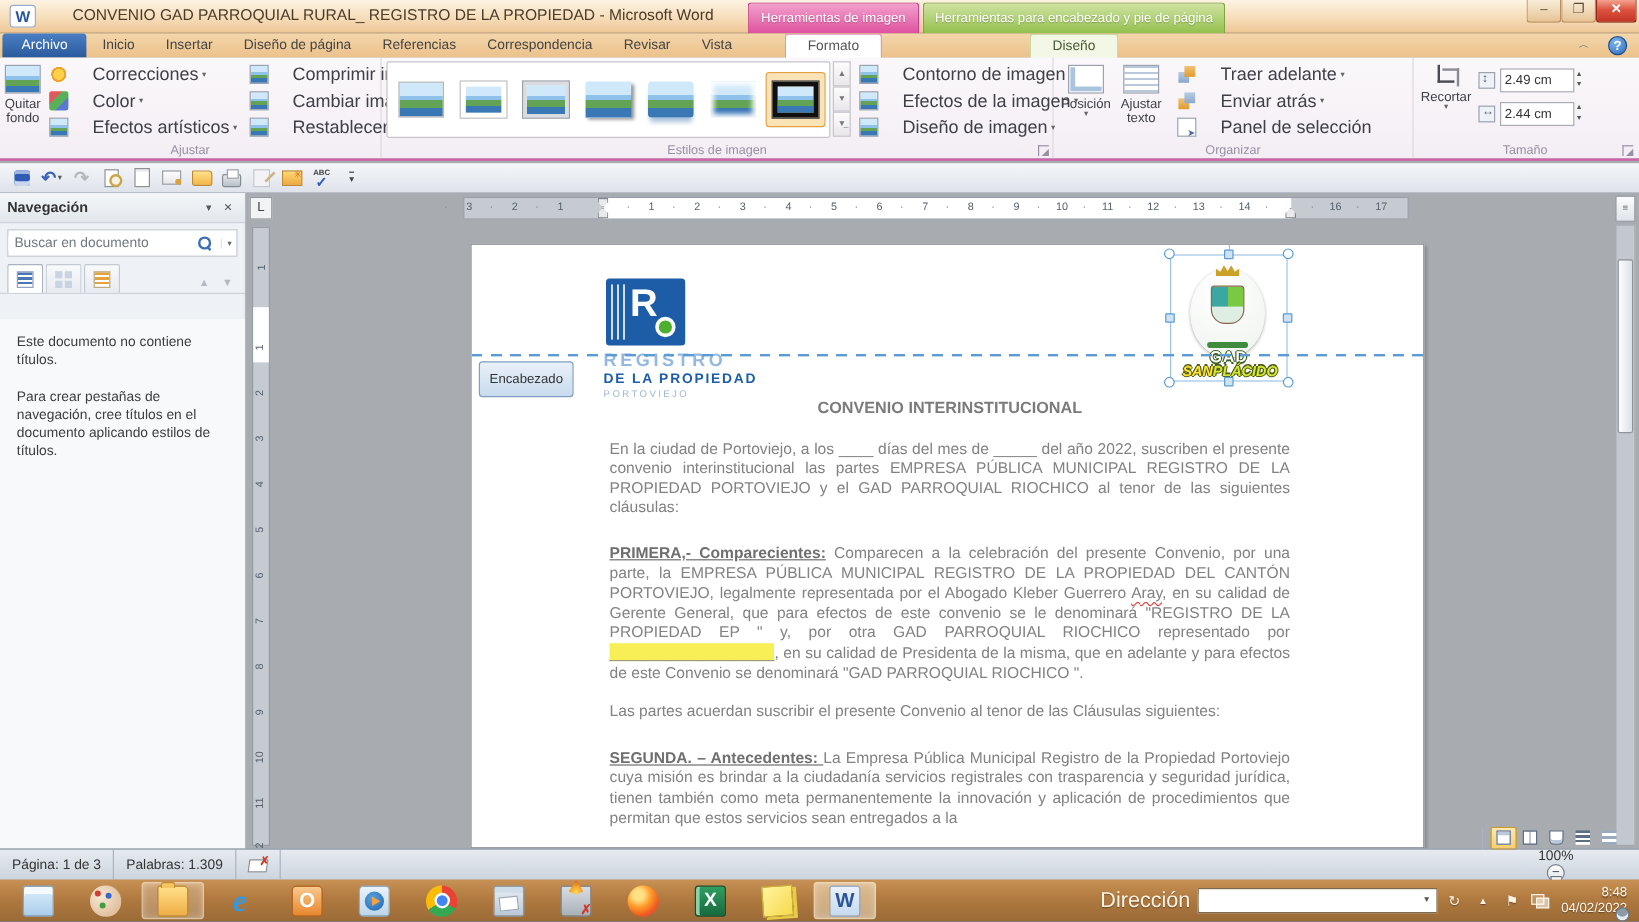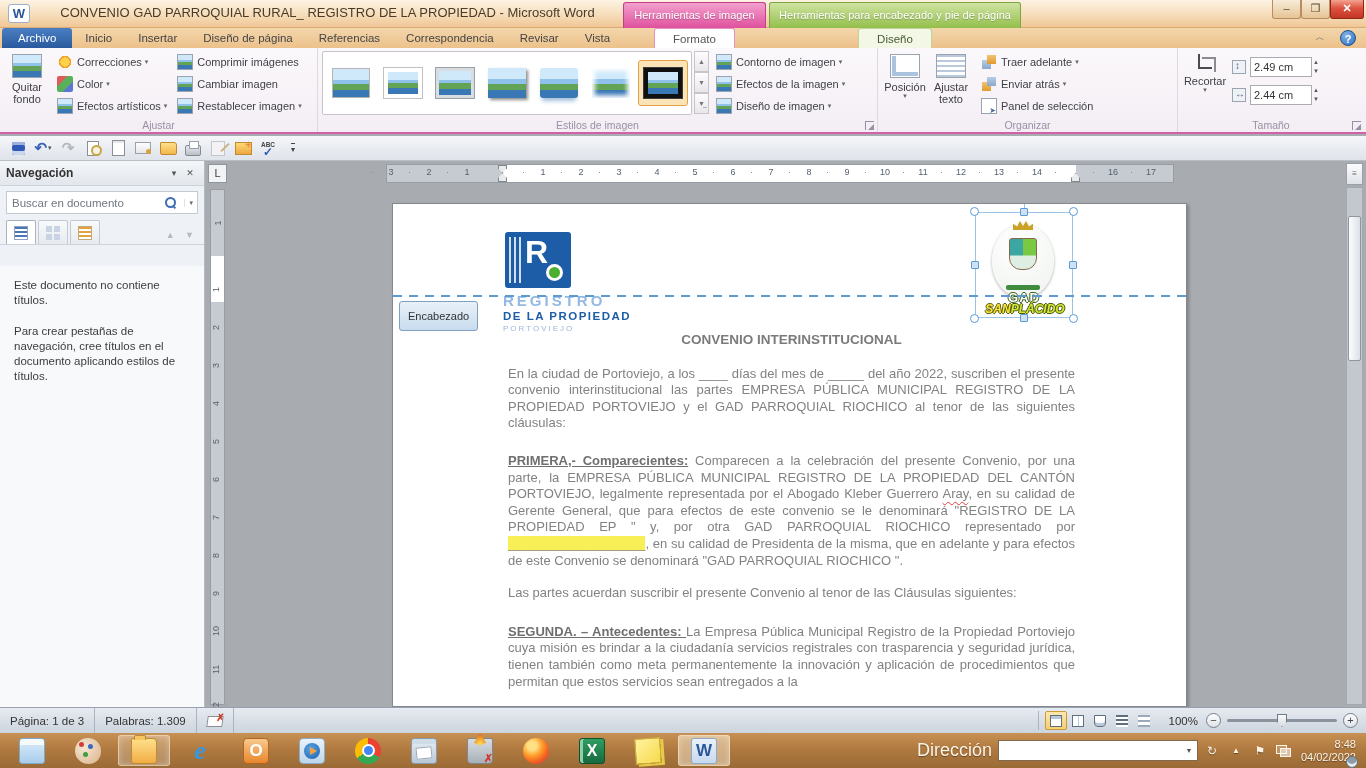--- a/index.html
+++ b/index.html
@@ -48,21 +48,21 @@
   .rgroup-label{position:absolute;left:0;right:0;bottom:1px;text-align:center;font-size:10.5px;color:#9a8fa5;}
   .dlg-launch{position:absolute;right:3px;bottom:2px;width:9px;height:9px;border-left:1px solid #9a8fa5;border-top:1px solid #9a8fa5;}
   .dlg-launch::after{content:"";position:absolute;right:0;bottom:0;border:3px solid transparent;border-right-color:#9a8fa5;border-bottom-color:#9a8fa5;}
   .bigbtn{width:46px;height:66px;display:flex;flex-direction:column;align-items:center;justify-content:flex-start;border-radius:3px;padding-top:3px;}
   .bigbtn .blabel{font-size:11px;color:#3f3f46;text-align:center;line-height:12px;margin-top:3px;}
   .bigbtn .dd{font-size:7px;color:#666;line-height:6px;}
   .landscape{background:linear-gradient(180deg,#cfe9fa 0 38%,#8ec2ea 38% 52%,#63a356 52% 74%,#3a77b5 74% 100%);}
   .bigpic{width:30px;height:24px;border:1px solid #9aa4b0;}
   .rcol{display:flex;flex-direction:column;justify-content:flex-start;margin-left:4px;}
   .rbtn{display:flex;align-items:center;height:22px;padding:0 3px;border-radius:2px;white-space:nowrap;}
-  .rbtn .rlabel{font-size:11px;color:#3f3f46;margin-left:4px;}
+  .rbtn .rlabel{font-size:15px;color:#3f3f46;margin-left:20px;}
   .rbtn .dd{font-size:7px;color:#666;margin-left:3px;}
   .rbtn.disabled .rlabel{color:#a9a9ad;}
   .ric{width:16px;height:16px;position:relative;flex:none;border:1px solid #9aa4b0;
     background:linear-gradient(180deg,#cfe9fa 0 38%,#8ec2ea 38% 52%,#63a356 52% 74%,#3a77b5 74% 100%);}
   .k-correcciones .ric{border:none;background:radial-gradient(circle at 50% 50%,#ffd24a 0 40%,#f0a22e 41% 55%,transparent 56%);}
   .k-color .ric{border:none;background:linear-gradient(135deg,#e05a5a 0 33%,#5ab05a 33% 66%,#5a78d0 66% 100%);border-radius:2px;}
   .k-alinear .ric,.k-agrupar .ric,.k-girar .ric{background:#e8edf3;}
   .k-alinear .ric{background:repeating-linear-gradient(180deg,#5b77a0 0 2px,#e8edf3 2px 5px);border-color:#9aa4b0;}
   .k-agrupar .ric{border:1px dashed #b0b0b4;background:#f0f0f2;}
   .k-girar .ric{background:linear-gradient(135deg,#79c7b2,#3e8f7a);}
@@ -223,21 +223,21 @@
   .vtrack{position:absolute;left:0;right:0;top:24px;bottom:0;background:#c3c8ce;border:1px solid #a3a8af;}
   .vthumb{position:absolute;left:1px;right:1px;top:28px;height:145px;background:linear-gradient(90deg,#fdfdfe,#dce1e7);border:1px solid #8f959c;border-radius:2px;}
 
   
   .statusbar{position:absolute;left:0;top:707px;width:1366px;height:26px;
     background:linear-gradient(#e7ebf1,#ccd4dd);border-top:1px solid #98a2ae;display:flex;align-items:center;font-size:11.5px;color:#333;}
   .sseg{padding:0 10px;height:100%;display:flex;align-items:center;border-right:1px solid #aab4c0;}
   .bookicon{width:16px;height:13px;position:relative;}
   .bookicon::before{content:"";position:absolute;left:0;top:2px;width:14px;height:9px;background:#fdfdfd;border:1px solid #8b8f96;transform:skewX(-8deg);}
   .bookicon::after{content:"✗";position:absolute;right:-2px;top:-2px;color:#d03a2a;font-size:10px;font-weight:bold;}
-  .sright{margin-left:auto;display:flex;align-items:center;padding-right:8px;}
+  .sright{margin-left:auto;display:flex;align-items:center;padding-right:8px;flex-direction:column;}
   .views{display:flex;border-left:1px solid #aab4c0;padding:0 6px;}
   .vbtn{width:22px;height:19px;display:flex;align-items:center;justify-content:center;border:1px solid transparent;border-radius:2px;}
   .vbtn.active{background:linear-gradient(#fde8ae,#f6cf6e);border-color:#c89b3c;}
   .vglyph{width:12px;height:12px;border:1px solid #5f6f82;background:#fff;}
   .k-print-layout .vglyph{box-shadow:inset 0 3px 0 #b9c8da;}
   .k-full-screen-reading .vglyph{background:linear-gradient(90deg,#fff 0 45%,#b9c8da 45% 55%,#fff 55%);}
   .k-web-layout .vglyph{border-radius:0 0 4px 4px;box-shadow:inset 0 -3px 0 #b9c8da;}
   .k-outline .vglyph{background:repeating-linear-gradient(180deg,#5f6f82 0 2px,#fff 2px 4px);border:none;}
   .k-draft .vglyph{background:repeating-linear-gradient(180deg,#9aaabc 0 2px,#fff 2px 5px);border:none;}
   .zoomlbl{padding:0 8px;font-size:11.5px;color:#333;}

